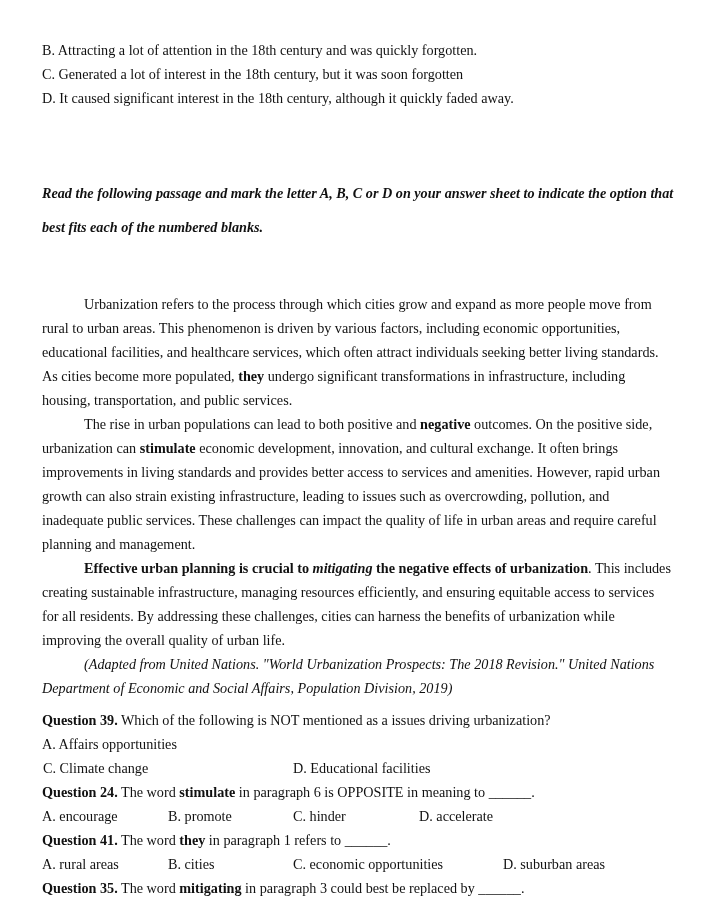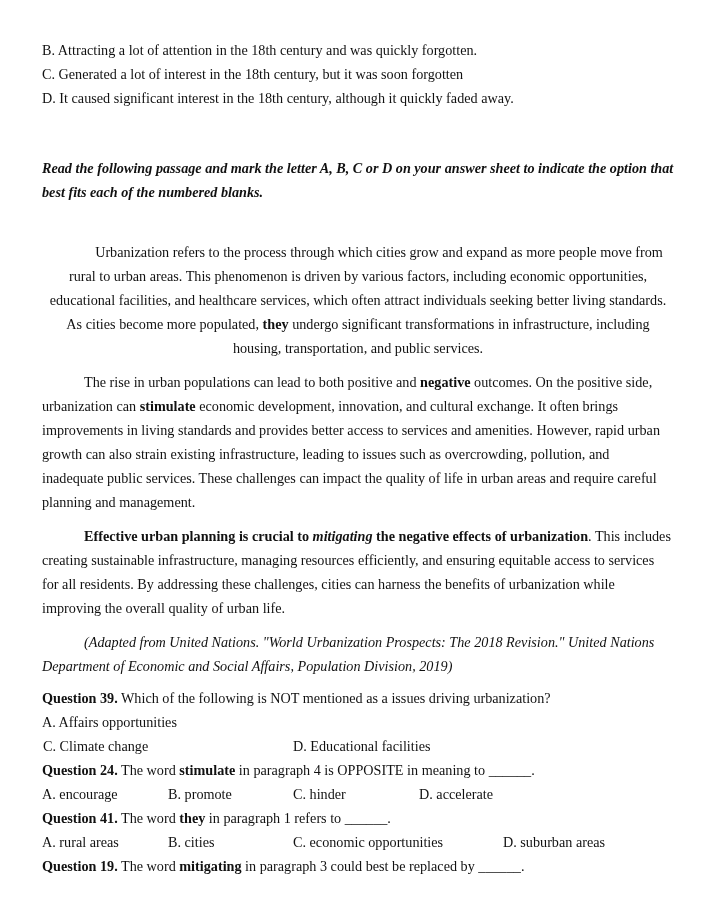--- a/index.html
+++ b/index.html
@@ -3,24 +3,24 @@
 <meta charset="utf-8">
 <style>
   html, body { margin: 0; padding: 0; background: #ffffff; }
   body {
     width: 714px; height: 924px; overflow: hidden; position: relative;
     font-family: "Liberation Serif", "DejaVu Serif", serif;
     font-size: 14.2px; color: #111111; line-height: 24px;
   }
   .page { position: absolute; left: 42px; top: 38px; width: 632px; }
   .line { white-space: nowrap; height: 24px; }
-  .instr { font-weight: bold; font-style: italic; margin-top: 46px; line-height: 24px; }
+  .instr { font-weight: bold; font-style: italic; margin-top: 66px; line-height: 34px; }
   .para { text-indent: 42px; text-align: left; }
-  .p1 { margin-top: 36px; text-align: center; }
-  .p2, .p3, .cite { margin-top: 10px; }
+  .p1 { margin-top: 48px; }
+  .p2, .p3, .cite { margin-top: 0; }
   .cite { font-style: italic; }
   .q { margin-top: 8px; }
   .qline { height: 24px; white-space: nowrap; position: relative; }
   .qnum { font-weight: bold; }
   b { font-weight: bold; }
   .opts { position: relative; height: 24px; white-space: nowrap; }
   .opts span.o { position: absolute; top: 0; }
 </style>
 </head>
 <body>
@@ -48,36 +48,36 @@
     <div class="opts">
       <span class="o" style="left:0">A. Affairs opportunities</span>
     </div>
     <div class="opts">
       <span class="o" style="left:1px">C. Climate change</span>
       <span class="o" style="left:251px">D. Educational facilities</span>
     </div>
   </div>
 
   <div>
-    <div class="qline"><span class="qnum">Question 24.</span><span> The word </span><b>stimulate</b><span> in paragraph 4 is OPPOSITE in meaning to ______.</span></div>
+    <div class="qline"><span class="qnum">Question 24.</span><span> The word </span><b>stimulate</b><span> in paragraph 6 is OPPOSITE in meaning to ______.</span></div>
     <div class="opts">
       <span class="o" style="left:0">A. encourage</span>
       <span class="o" style="left:126px">B. promote</span>
       <span class="o" style="left:251px">C. hinder</span>
       <span class="o" style="left:377px">D. accelerate</span>
     </div>
   </div>
 
   <div>
     <div class="qline"><span class="qnum">Question 41.</span><span> The word </span><b>they</b><span> in paragraph 1 refers to ______.</span></div>
     <div class="opts">
       <span class="o" style="left:0">A. rural areas</span>
       <span class="o" style="left:126px">B. cities</span>
       <span class="o" style="left:251px">C. economic opportunities</span>
       <span class="o" style="left:461px">D. suburban areas</span>
     </div>
   </div>
 
   <div>
-    <div class="qline"><span class="qnum">Question 19.</span><span> The word </span><b>mitigating</b><span> in paragraph 3 could best be replaced by ______.</span></div>
+    <div class="qline"><span class="qnum">Question 35.</span><span> The word </span><b>mitigating</b><span> in paragraph 3 could best be replaced by ______.</span></div>
   </div>
 
 </div>
 
 </body></html>

